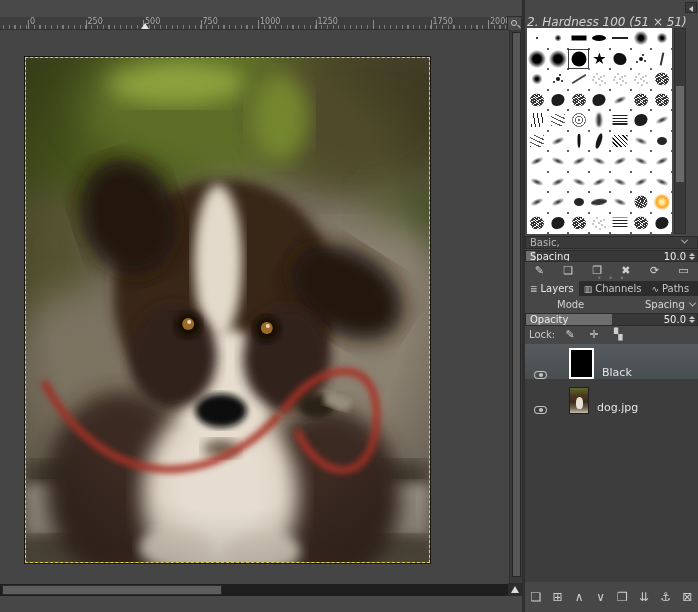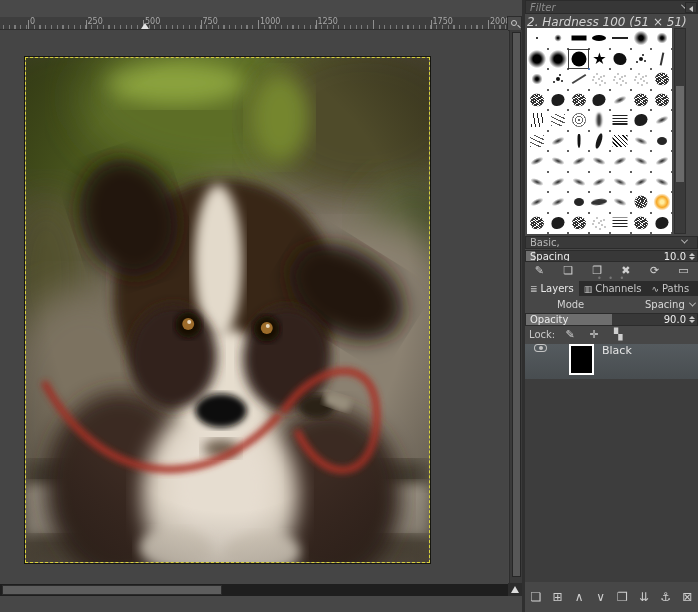--- a/index.html
+++ b/index.html
@@ -142,21 +142,21 @@
   .mode-label { font-size:10px; color:#d2d2d2; margin-left:4px; flex:1; }
   .mode-value { font-size:10px; color:#dadada; }
   .chev { display:inline-block; width:5px; height:5px; border-right:1.5px solid #c0c0c0; border-bottom:1.5px solid #c0c0c0;
           transform:rotate(45deg) translate(-1px,-1px); margin:0 4px 0 5px; }
   .reset-glyph { font-size:11px; color:#cfcfcf; margin-left:2px; }
 
   .lock-row { position:absolute; left:0; top:327px; width:173px; height:15px; display:flex; align-items:center; gap:8px; }
   .lock-label { font-size:10px; color:#c8c8c8; margin-left:4px; }
 
   .layer-list { position:absolute; left:0; top:344px; width:173px; height:238px; background:#3d3d3d; overflow:hidden; }
-  .layer-row { position:relative; width:173px; height:35px; display:flex; align-items:flex-start; }
+  .layer-row { position:relative; width:173px; height:35px; display:flex; align-items:flex-end; }
   .layer-row.selected { background:linear-gradient(#555b5f,#484d50); }
   .eye { position:relative; width:13px; height:8px; margin-left:9px;
          border:1px solid #c2c2c2; border-radius:60% 60% 60% 60% / 100% 100% 100% 100%; }
   .eye::after { content:""; position:absolute; left:3.5px; top:1px; width:4px; height:4px; background:#c2c2c2; border-radius:50%; }
   .thumb { margin-left:22px; }
   .thumb-black { width:25px; height:31px; background:#000; border:2px solid #fff; }
   .thumb-dog { width:20px; height:27px; border:1px solid #1e1e1e; position:relative;
          background:linear-gradient(180deg,#5c6a2a 0%,#49391f 30%,#3a2a1c 55%,#6f6150 80%,#c8beac 100%); }
   .thumb-dog::after { content:""; position:absolute; left:6px; top:9px; width:7px; height:12px;
          background:#e8e0d2; border-radius:45% 45% 40% 40%; }
@@ -270,24 +270,20 @@
   </div>
   <div class="hscroll">
     <div class="hthumb"></div>
   </div>
   <div class="navbtn"></div>
   <div class="statusstrip"></div>
   <div class="divider"></div>
 
   <div class="panel">
 
-    <div class="filter-row">
-      <span class="filter-text">Filter</span>
-      <span class="chev" style="position:absolute;right:6px;top:3px;"></span>
-    </div>
 
     <div class="brush-header">2. Hardness 100 (51 × 51)</div>
 
     <div class="brush-area">
         <div class="bcell b-dot"></div>
         <div class="bcell b-fuzzy-xs"></div>
         <div class="bcell b-bar"></div>
         <div class="bcell b-ellipse"></div>
         <div class="bcell b-line"></div>
         <div class="bcell b-fuzzy-m"></div>
@@ -406,41 +402,46 @@
       <span class="mode-label">Mode</span>
       <span class="mode-value">Spacing</span>
       <span class="chev"></span>
       <span class="reset-glyph">↺</span>
       <span class="chev" style="margin-right:6px;"></span>
     </div>
 
     <div class="slider-row" style="top:313px;height:13px;">
       <div class="slider-fill" id="opacity-fill" style="width: 50%;"></div>
       <span class="slider-label">Opacity</span>
-      <span class="slider-value">90.0</span>
+      <span class="slider-value">50.0</span>
       <span class="spinbox">
           <i class="spin-up"></i>
           <i class="spin-dn"></i>
         </span>
     </div>
 
     <div class="lock-row">
       <span class="lock-label">Lock:</span>
       <span id="lock-btns" style="display:flex;gap:10px;">
           <span class="ibtn">✎</span>
           <span class="ibtn">✛</span>
           <span class="ibtn">▚</span>
         </span>
     </div>
 
     <div class="layer-list" id="layer-list">
         <div class="layer-row selected">
           <span class="eye"></span>
           <span class="thumb thumb-black"></span>
           <span class="layer-name">Black</span>
+        </div>
+        <div class="layer-row">
+          <span class="eye"></span>
+          <span class="thumb thumb-dog"></span>
+          <span class="layer-name">dog.jpg</span>
         </div>
       </div>
 
     <div class="btnrow dock-btnrow" id="dock-btnrow">
         <span class="ibtn">❏</span>
         <span class="ibtn">⊞</span>
         <span class="ibtn">∧</span>
         <span class="ibtn">∨</span>
         <span class="ibtn">❐</span>
         <span class="ibtn">⇊</span>

